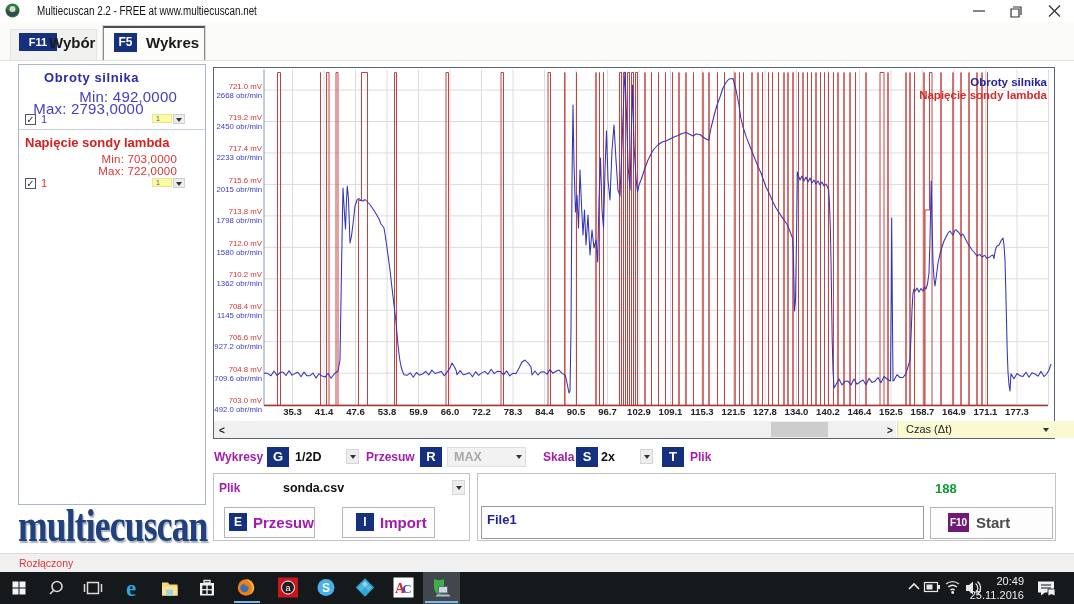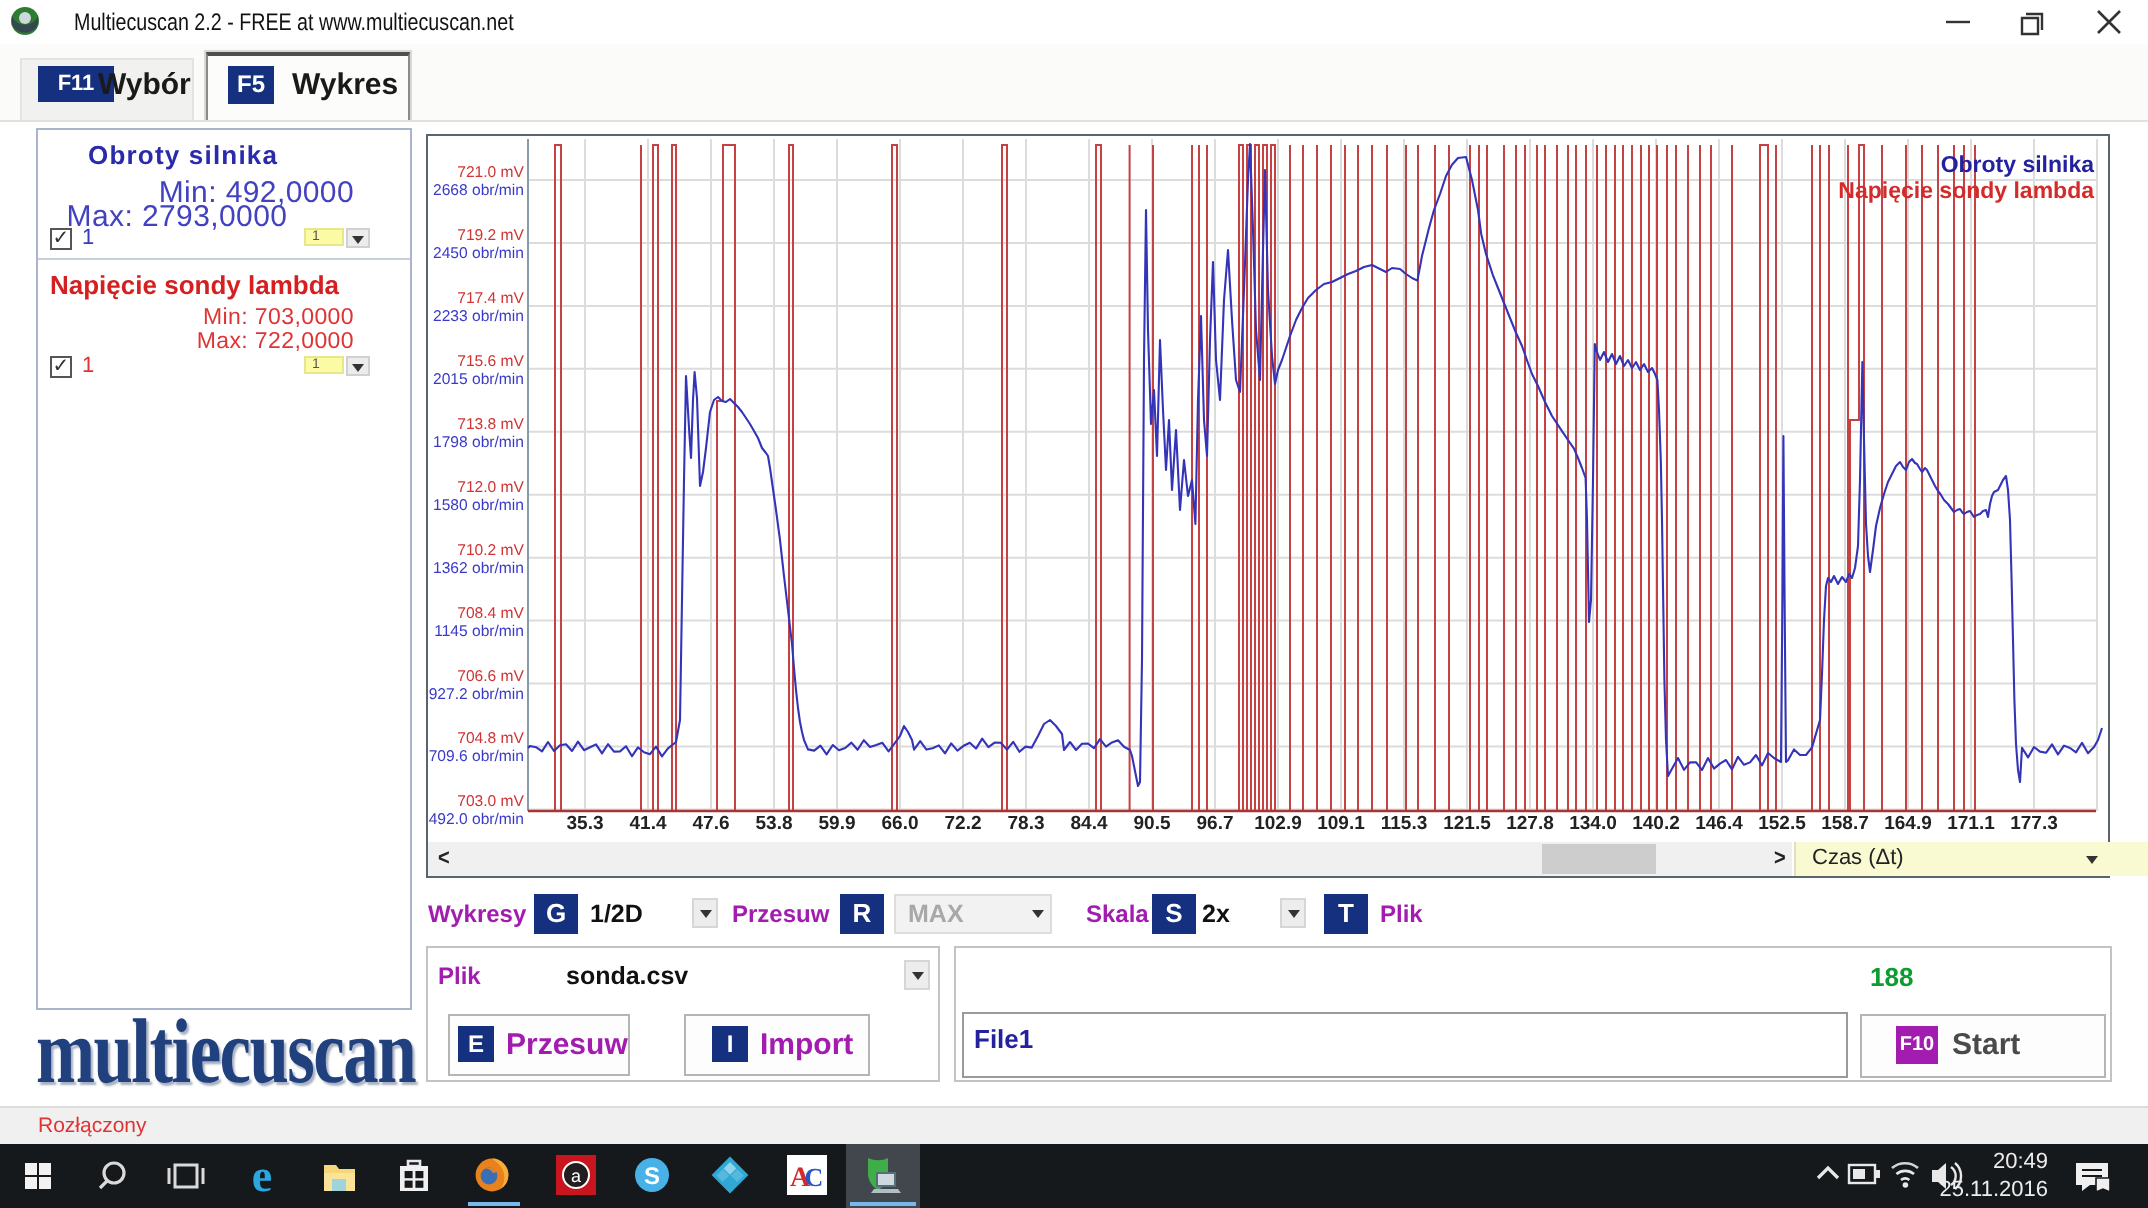--- a/index.html
+++ b/index.html
@@ -232,21 +232,21 @@
 <div class="abs btn" style="left:224px;top:507px;width:91px;height:31px"></div>
 <div class="abs sqs" style="left:229px;top:513px">E</div>
 <div class="abs lbl" style="left:253px;top:514px;font-size:15px">Przesuw</div>
 <div class="abs btn" style="left:342px;top:507px;width:93px;height:31px"></div>
 <div class="abs sqs" style="left:356px;top:513px">I</div>
 <div class="abs lbl" style="left:380px;top:514px;font-size:15px">Import</div>
 <div class="abs" style="left:935px;top:481px;font-weight:bold;font-size:13px;color:#0c9c30">188</div>
 <div class="abs" style="left:481px;top:506px;width:443px;height:33px;border:1px solid #9a9a9a;background:#fff"></div>
 <div class="abs" style="left:487px;top:512px;font-weight:bold;font-size:13px;color:#22229e">File1</div>
 <div class="abs btn" style="left:930px;top:507px;width:123px;height:32px"></div>
-<div class="abs" style="left:948px;top:513px;width:21px;height:19px;background:#a21caf;color:#fff;font-weight:bold;font-size:10px;text-align:center;line-height:19px">F10</div>
+<div class="abs" style="left:948px;top:513px;width:21px;height:19px;background:#701a75;color:#fff;font-weight:bold;font-size:10px;text-align:center;line-height:19px">F10</div>
 <div class="abs" style="left:976px;top:514px;font-weight:bold;font-size:15px;color:#4a4a4a">Start</div>
 
 <div class="abs" id="logo">multiecuscan</div>
 
 <div class="abs" id="status"></div>
 <div class="abs" id="statustxt">Rozłączony</div>
 
 <div class="abs" id="taskbar"></div>
 <div class="abs" id="activecell"></div>
 <div class="abs underline" style="left:234px;top:601px;width:26px"></div>

